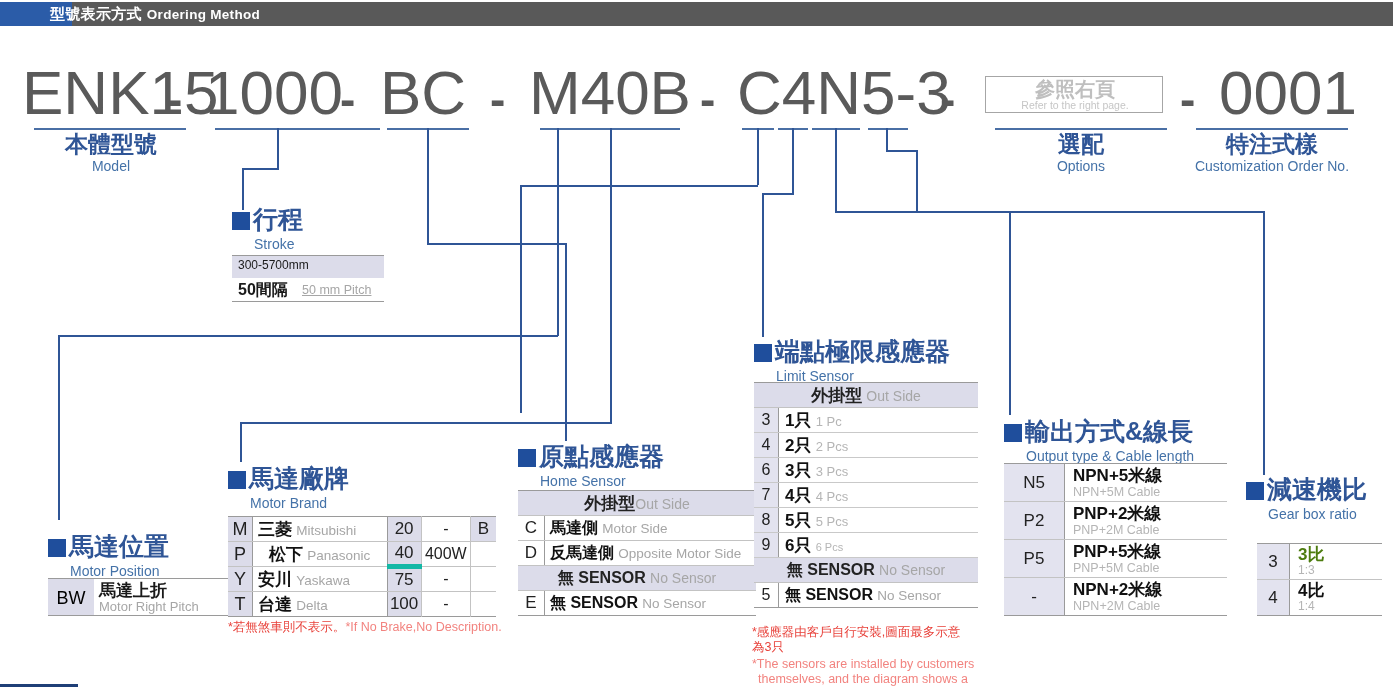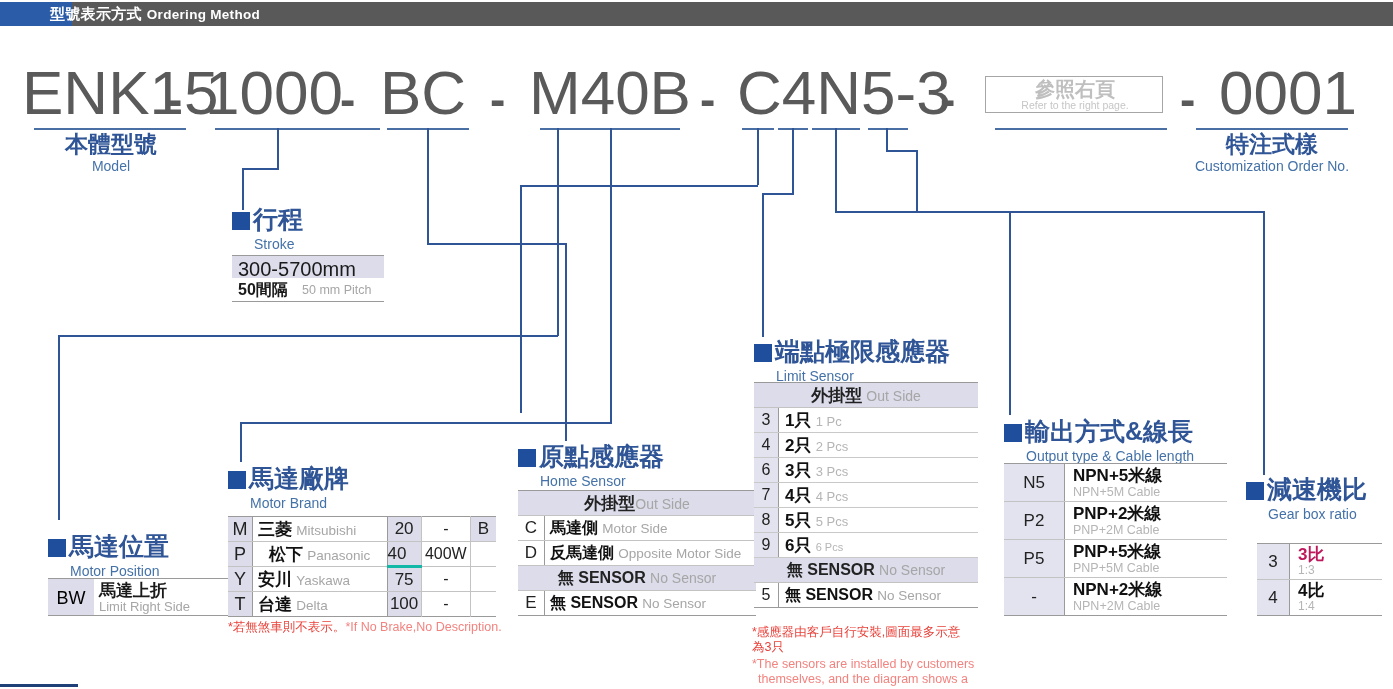--- a/index.html
+++ b/index.html
@@ -118,20 +118,24 @@
   <div class="tick" style="left:886px;top:128px;height:22px;"></div>
 
   <div class="uline" style="left:995px;top:128px;width:172px;"></div>
 
   <div class="uline" style="left:1196px;top:128px;width:152px;"></div>
 
   <div class="topcap" style="left:35px;top:131px;width:152px;">
     <span class="zh">本體型號</span>
     <span class="en">Model</span>
   </div>
+  <div class="topcap" style="left:995px;top:131px;width:172px;">
+    <span class="zh">選配</span>
+    <span class="en">Options</span>
+  </div>
   <div class="topcap" style="left:1186px;top:131px;width:172px;">
     <span class="zh">特注式樣</span>
     <span class="en">Customization Order No.</span>
   </div>
 
   <div class="vseg" style="left:277px;top:144px;height:25px;"></div>
   <div class="hseg" style="left:242px;top:168px;width:37px;"></div>
   <div class="vseg" style="left:242px;top:168px;height:42px;"></div>
 
   <div class="vseg" style="left:557px;top:144px;height:192px;"></div>
@@ -161,58 +165,58 @@
   <div class="vseg" style="left:916px;top:150px;height:62px;"></div>
   <div class="hseg" style="left:916px;top:211px;width:348px;"></div>
   <div class="vseg" style="left:1263px;top:211px;height:264px;"></div>
   <div class="hseg" style="left:886px;top:150px;width:32px;"></div>
 
   <div class="grp" style="left:232px;top:203px;">
     <span class="sq"></span><span class="zh">行程</span>
     <span class="en" style="margin-left:22px;">Stroke</span>
   </div>
   <div style="position:absolute;left:232px;top:255px;width:152px;height:23px;background:#dcdcea;border-top:1.5px solid #9a9a9a;box-sizing:border-box;">
-    <span style="position:absolute;left:6px;top:2px;font-size:20px;color:#1a1a1a;">300-5700mm</span>
+    <span style="position:absolute;left:6px;top:2px;font-size:12px;color:#1a1a1a;">300-5700mm</span>
   </div>
   <div style="position:absolute;left:232px;top:278px;width:152px;height:24px;background:#fff;border-bottom:1.5px solid #9a9a9a;box-sizing:border-box;">
     <span class="zhb" style="position:absolute;left:6px;top:2px;font-size:16px;">50間隔</span>
-    <span class="eng" style="position:absolute;left:70px;top:5px;font-size:12.5px;">50 mm Pitch</span>
+    <span class="eng" style="position:absolute;left:70px;top:5px;font-size:12.5px;text-decoration:underline;">50 mm Pitch</span>
   </div>
 
   <div class="grp" style="left:48px;top:530px;">
     <span class="sq"></span><span class="zh">馬達位置</span>
     <span class="en" style="margin-left:22px;">Motor Position</span>
   </div>
   <div style="position:absolute;left:48px;top:578px;width:196px;height:38px;border-top:1.5px solid #9a9a9a;border-bottom:1.5px solid #9a9a9a;box-sizing:border-box;">
     <div class="lav" style="position:absolute;left:0;top:0;width:46px;height:36px;">
       <span style="position:absolute;left:0;top:9px;width:46px;text-align:center;font-size:18px;">BW</span>
     </div>
     <div style="position:absolute;left:46px;top:0;width:150px;height:36px;background:#fff;">
       <span class="zhb" style="position:absolute;left:5px;top:0px;font-size:17px;">馬達上折</span>
-      <span class="eng" style="position:absolute;left:5px;top:20px;font-size:13px;">Limit Right Side</span>
+      <span class="eng" style="position:absolute;left:5px;top:20px;font-size:13px;">Motor Right Pitch</span>
     </div>
   </div>
 
   <div class="grp" style="left:228px;top:462px;">
     <span class="sq"></span><span class="zh">馬達廠牌</span>
     <span class="en" style="margin-left:22px;">Motor Brand</span>
   </div>
   <table id="brandTable" style="left:228px;top:516px;width:268px;border-top:1.5px solid #9a9a9a;border-bottom:1.5px solid #9a9a9a;">
       <tbody>
         <tr>
           <td class="lav" style="width:26px;text-align:center;font-size:18px;height:24px;border-bottom:1px solid #c3c3c3;">M</td>
           <td style="width:130px;padding-left:5px;border-left:1px solid #9a9a9a;border-bottom:1px solid #c3c3c3;"><b style="font-size:17px;color:#111;">三菱</b> <span style="color:#a6a6a6;font-size:13.5px;">Mitsubishi</span></td>
           <td class="lav" style="width:34px;text-align:center;font-size:17px;border-left:1px solid #9a9a9a;border-bottom:1px solid #c3c3c3;">20</td>
           <td style="width:50px;text-align:center;font-size:16px;border-left:1px solid #c3c3c3;border-bottom:1px solid #c3c3c3;">-</td>
           <td class="lav" style="width:28px;text-align:center;font-size:17px;border-left:1px solid #c3c3c3;border-bottom:1px solid #c3c3c3;">B</td>
         </tr>
         <tr>
           <td class="lav" style="width:26px;text-align:center;font-size:18px;height:24px;border-bottom:1px solid #c3c3c3;">P</td>
           <td style="width:130px;padding-left:16px;border-left:1px solid #9a9a9a;border-bottom:1px solid #c3c3c3;"><b style="font-size:17px;color:#111;">松下</b> <span style="color:#a6a6a6;font-size:13.5px;">Panasonic</span></td>
-          <td class="lav" style="width:34px;text-align:left;font-size:17px;border-left:1px solid #9a9a9a;border-bottom:3px solid #14b8a6;">40</td>
+          <td class="lav" style="width:34px;text-align:center;font-size:17px;border-left:1px solid #9a9a9a;border-bottom:5px solid #14b8a6;">40</td>
           <td style="width:50px;text-align:center;font-size:16px;border-left:1px solid #c3c3c3;border-bottom:1px solid #c3c3c3;">400W</td>
           <td style="width:28px;text-align:center;font-size:17px;border-left:1px solid #c3c3c3;border-bottom:1px solid #c3c3c3;"></td>
         </tr>
         <tr>
           <td class="lav" style="width:26px;text-align:center;font-size:18px;height:24px;border-bottom:1px solid #c3c3c3;">Y</td>
           <td style="width:130px;padding-left:5px;border-left:1px solid #9a9a9a;border-bottom:1px solid #c3c3c3;"><b style="font-size:17px;color:#111;">安川</b> <span style="color:#a6a6a6;font-size:13.5px;">Yaskawa</span></td>
           <td class="lav" style="width:34px;text-align:center;font-size:17px;border-left:1px solid #9a9a9a;border-bottom:1px solid #c3c3c3;">75</td>
           <td style="width:50px;text-align:center;font-size:16px;border-left:1px solid #c3c3c3;border-bottom:1px solid #c3c3c3;">-</td>
           <td style="width:28px;text-align:center;font-size:17px;border-left:1px solid #c3c3c3;border-bottom:1px solid #c3c3c3;"></td>
         </tr>
@@ -347,21 +351,21 @@
 
   <div class="grp" style="left:1246px;top:473px;">
     <span class="sq"></span><span class="zh">減速機比</span>
     <span class="en" style="margin-left:22px;">Gear box ratio</span>
   </div>
   <table id="gearTable" style="left:1257px;top:543px;width:125px;border-top:1.5px solid #9a9a9a;border-bottom:1.5px solid #9a9a9a;">
       <tbody>
         <tr>
           <td class="lav2" style="width:32px;text-align:center;font-size:17px;height:35px;border-bottom:1px solid #c3c3c3;">3</td>
           <td style="padding-left:8px;border-left:1px solid #9a9a9a;border-bottom:1px solid #c3c3c3;">
-            <b style="font-size:17px;color:#be185d;display:block;line-height:18px;">3比</b>
+            <b style="font-size:17px;color:#4d7c0f;display:block;line-height:18px;">3比</b>
             <span style="color:#b5b5b5;font-size:12px;display:block;line-height:13px;">1:3</span>
           </td>
         </tr>
         <tr>
           <td class="lav2" style="width:32px;text-align:center;font-size:17px;height:35px;">4</td>
           <td style="padding-left:8px;border-left:1px solid #9a9a9a;">
             <b style="font-size:17px;color:#111;display:block;line-height:18px;">4比</b>
             <span style="color:#b5b5b5;font-size:12px;display:block;line-height:13px;">1:4</span>
           </td>
         </tr>

